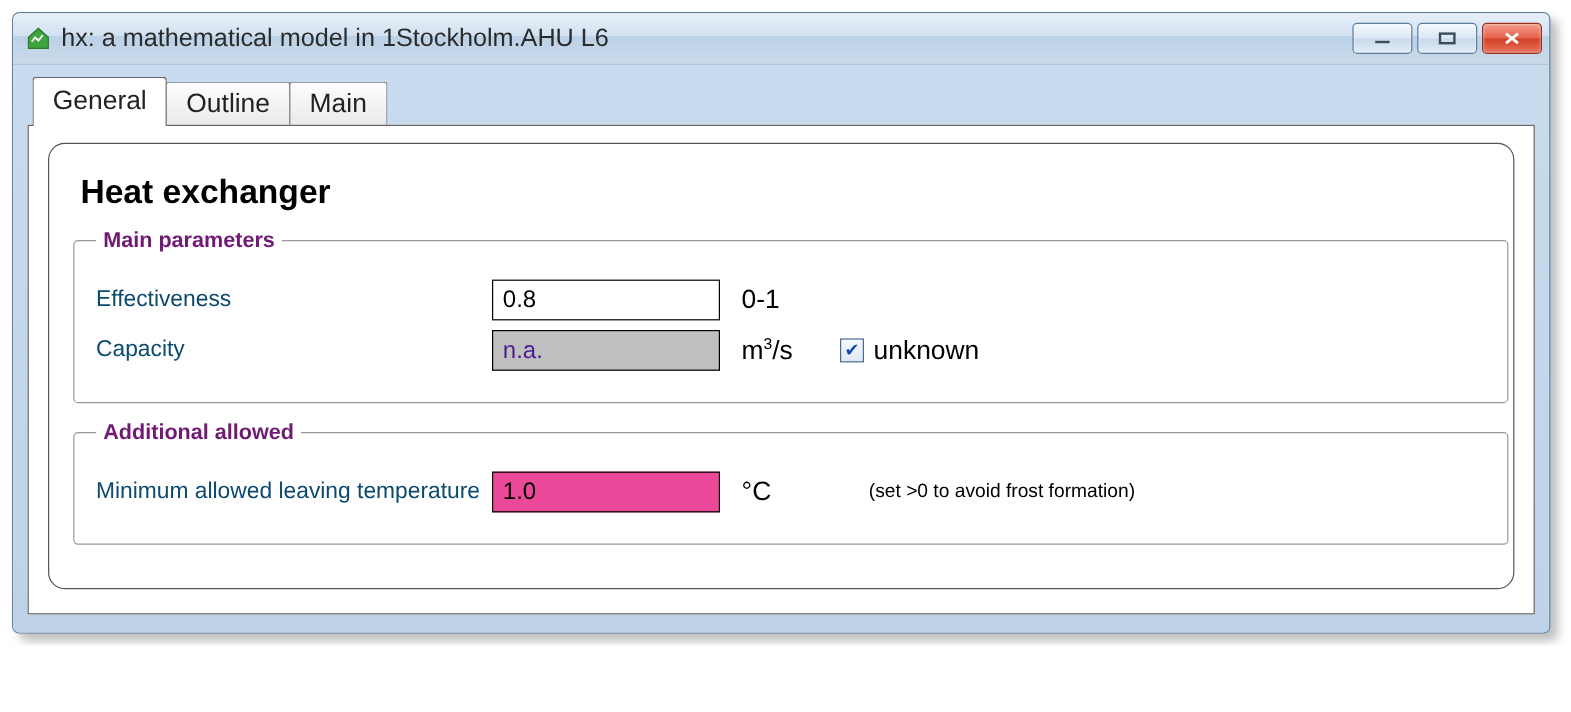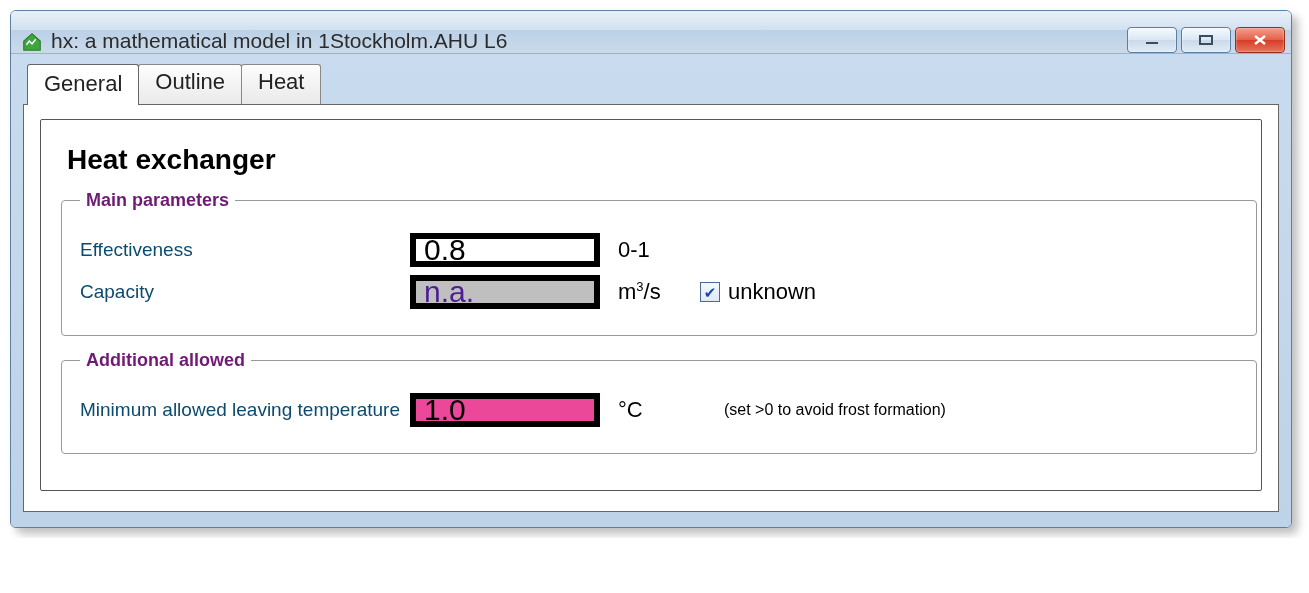--- a/index.html
+++ b/index.html
@@ -15,21 +15,21 @@
     border-radius: 6px;
     box-shadow: 6px 6px 8px rgba(0,0,0,0.25);
     overflow: hidden;
     background: #fff;
   }
   .titlebar {
     background: linear-gradient(to bottom, #e8f0f9 0%, #d2e1f0 45%, #bcd1e7 46%, #cadaea 100%);
     border-bottom: 1px solid #9bb3cc;
     height: 42px;
     display: flex;
-    align-items: flex-end;
+    align-items: center;
     padding: 0 6px;
   }
   .app-icon {
     width: 22px;
     height: 22px;
     margin-right: 8px;
     margin-left: 4px;
   }
   .titletext {
     color: #2b2b2b;
@@ -60,20 +60,21 @@
   }
   .winbtn svg { display:block; }
 
   .client {
     background: linear-gradient(to bottom, #c9dbee 0%, #bed2e8 100%);
     padding: 10px 12px 14px 12px;
   }
 
   .tabstrip {
     display: flex;
+    align-items: flex-end;
     margin-left: 4px;
   }
   .tab {
     border: 1px solid #888;
     border-bottom: none;
     border-top-left-radius: 3px;
     border-top-right-radius: 3px;
     padding: 4px 16px 6px 16px;
     font-size: 22px;
     background: linear-gradient(to bottom, #fdfdfd, #e9e9e9);
@@ -92,21 +93,21 @@
 
   .tabpanel {
     border: 1px solid #666;
     background: #fff;
     padding: 14px 16px 20px 16px;
     position: relative;
     top: -1px;
   }
   .inner {
     border: 1px solid #555;
-    border-radius: 2px;
+    border-radius: 14px;
     padding: 18px 4px 22px 20px;
   }
 
   .section-title {
     font-weight: bold;
     font-size: 28px;
     margin: 6px 0 14px 6px;
   }
 
   fieldset {
@@ -129,23 +130,23 @@
   }
   .lbl {
     width: 330px;
     font-size: 19px;
     color: #0c4a6e;
     line-height: 1.15;
   }
   .fld {
     width: 190px;
     height: 34px;
-    border: 6px solid #000000;
-    background: #fff;
-    font-size: 30px;
+    border: 1px solid #000000;
+    background: #fff;
+    font-size: 20px;
     padding: 0 8px;
     box-sizing: border-box;
     color: #000;
   }
   .fld.disabled {
     background: #bfbfbf;
     color: #4c1d95;
   }
   .fld.hl {
     background: #ec4899;
@@ -212,21 +213,21 @@
         </svg>
       </div>
     </div>
   </div>
 
   <div class="client">
 
     <div class="tabstrip">
       <div class="tab active">General</div>
       <div class="tab">Outline</div>
-      <div class="tab">Heat</div>
+      <div class="tab">Main</div>
     </div>
 
     <div class="tabpanel">
       <div class="inner">
 
         <div class="section-title">Heat exchanger</div>
 
         <fieldset>
           <legend>Main parameters</legend>
 

